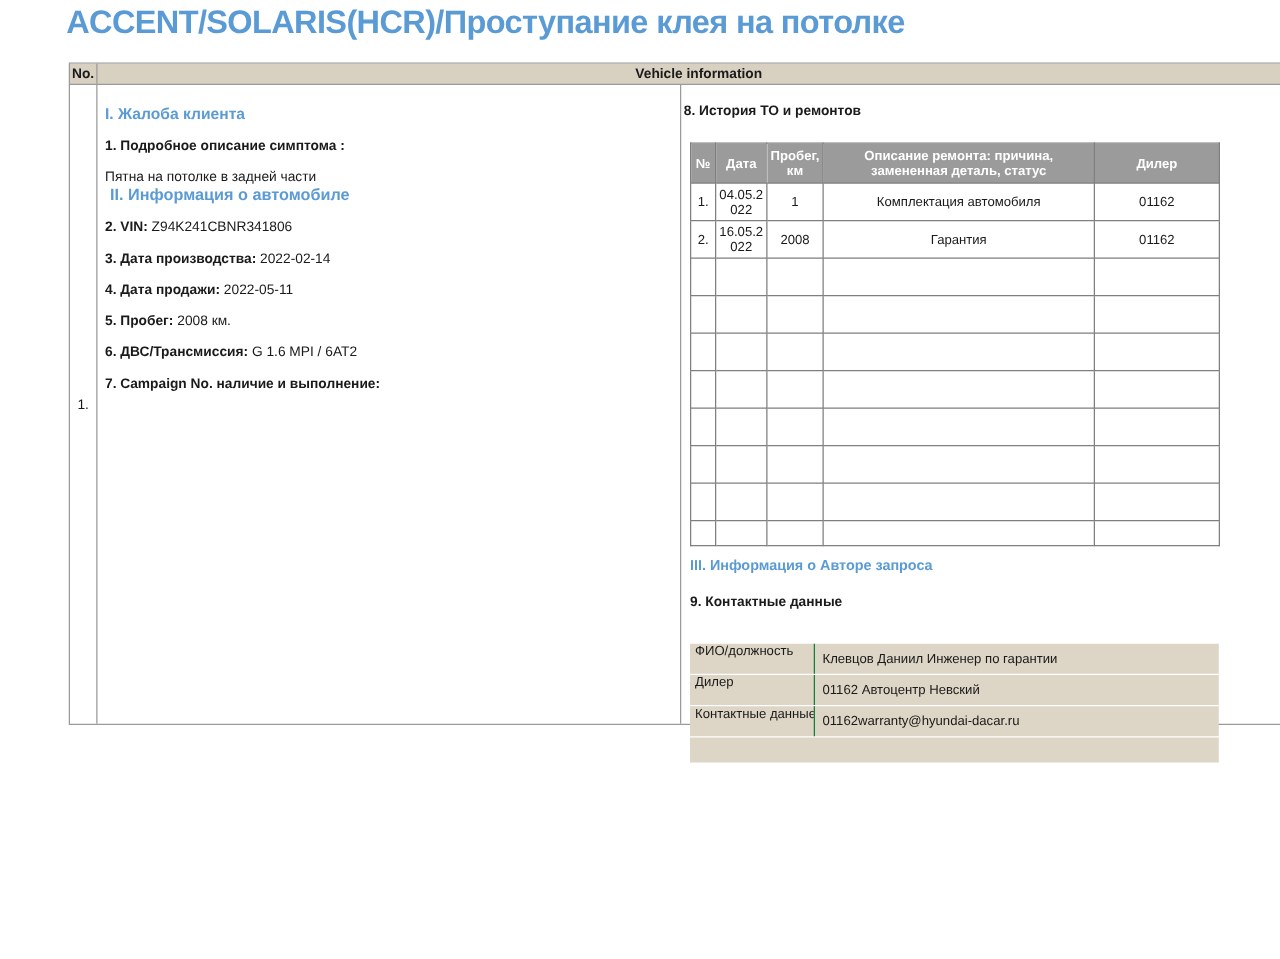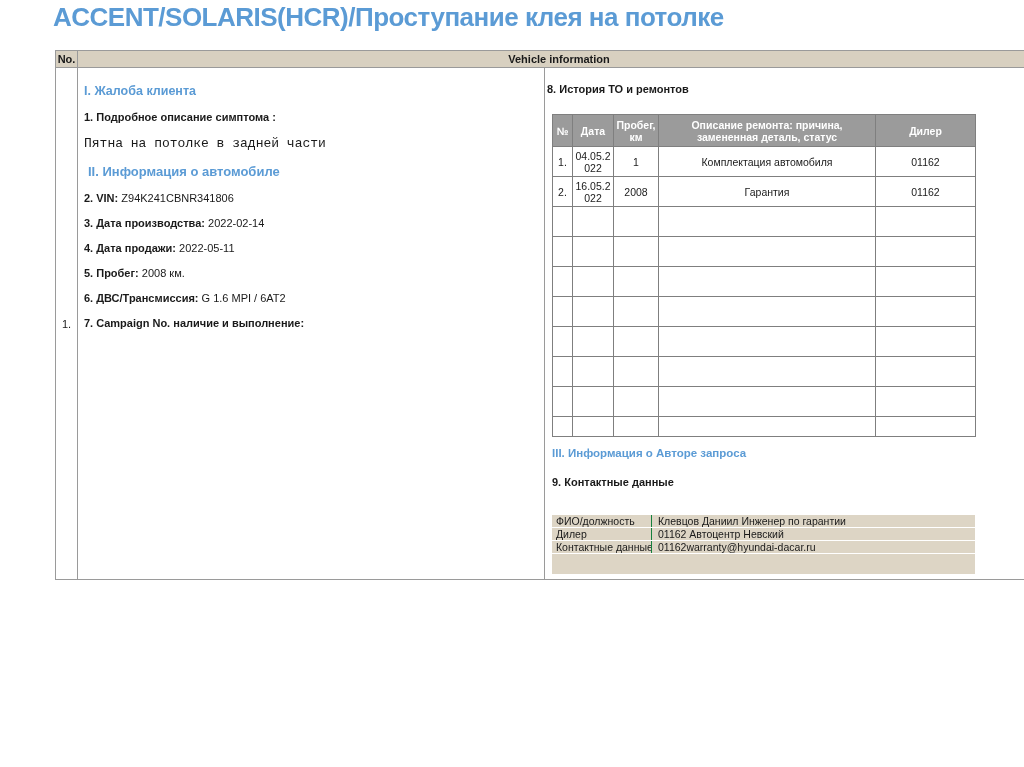--- a/index.html
+++ b/index.html
@@ -50,21 +50,21 @@
   }
   .right-pane{flex:1;padding:3px 0 0 0;min-width:0;}
 
   
   .sec-blue{
     color:var(--accent-blue);font-weight:bold;font-size:12.5px;
     margin-bottom:13px;
   }
   .sec-blue.indent{padding-left:4px;font-size:13px;}
   .line-bold{font-size:11px;font-weight:bold;margin-bottom:13px;}
-  .line-reg{font-size:13px;margin-bottom:13px;font-family:Liberation Mono, monospace;}
+  .line-reg{font-size:11px;}
   .field{font-size:11px;margin-bottom:13px;}
   .field .flabel{font-weight:bold;}
 
   
   .sec8{font-size:11px;font-weight:bold;margin:12px 0 0 2px;}
   table.history{
     margin:19px 0 0 7px;width:423px;
     border-collapse:collapse;table-layout:fixed;
     font-size:10.5px;
   }
@@ -93,21 +93,21 @@
 
   .contacts{margin:27px 0 0 7px;width:423px;font-size:10.5px;}
   .contact-row{display:flex;margin-bottom:1px;}
   .clabel{
     width:100px;flex:0 0 100px;background:var(--contact-tan);
     padding:1px 4px;border-right:1px solid #15803d;
     line-height:10px;white-space:nowrap;overflow:hidden;
   }
   .cvalue{
     flex:1;background:var(--contact-tan);
-    padding:1px 6px;line-height:10px;white-space:nowrap;overflow:hidden;
+    padding:7px 6px;line-height:10px;white-space:nowrap;overflow:hidden;
   }
   .contact-filler{height:20px;background:var(--contact-tan);}
 </style>
 </head>
 <body>
 
 <div class="page-title">ACCENT/SOLARIS(HCR)/Проступание клея на потолке</div>
 
 <div class="outer-table">
   <div class="header-row">

